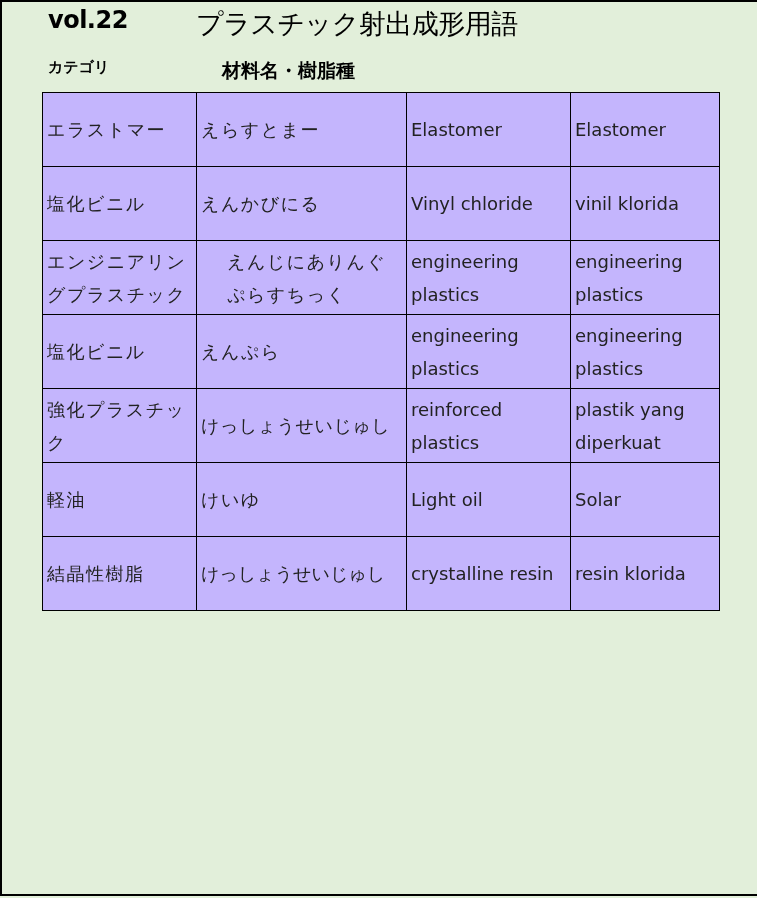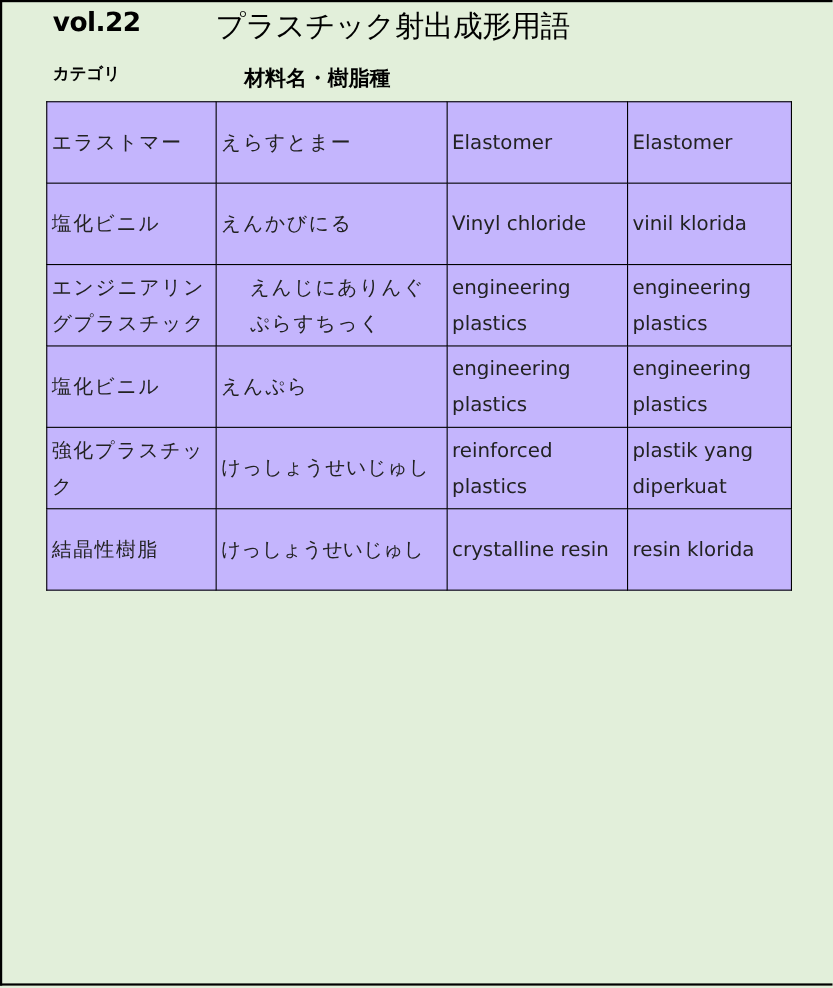--- a/index.html
+++ b/index.html
@@ -129,19 +129,25 @@
       <td>engineering plastics</td>
       <td>engineering plastics</td>
     </tr>
     <tr>
       <td class="jp" style="word-break: break-all;">強化プラスチック</td>
       <td class="jp" style="letter-spacing:0.5px;">けっしょうせいじゅし</td>
       <td>reinforced plastics</td>
       <td>plastik yang diperkuat</td>
     </tr>
     <tr>
+      <td class="jp">軽油</td>
+      <td class="jp">けいゆ</td>
+      <td>Light oil</td>
+      <td>Solar</td>
+    </tr>
+    <tr>
       <td class="jp">結晶性樹脂</td>
       <td class="jp" style="letter-spacing:0px;">けっしょうせいじゅし</td>
       <td>crystalline resin</td>
       <td>resin klorida</td>
     </tr>
   </tbody>
 </table>
 
 </body></html>

